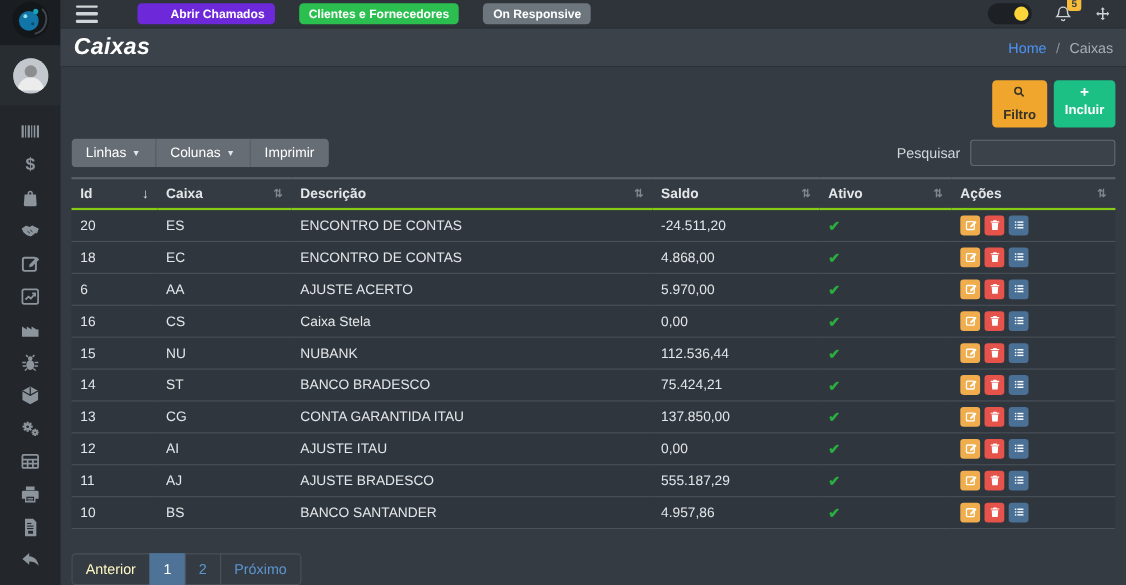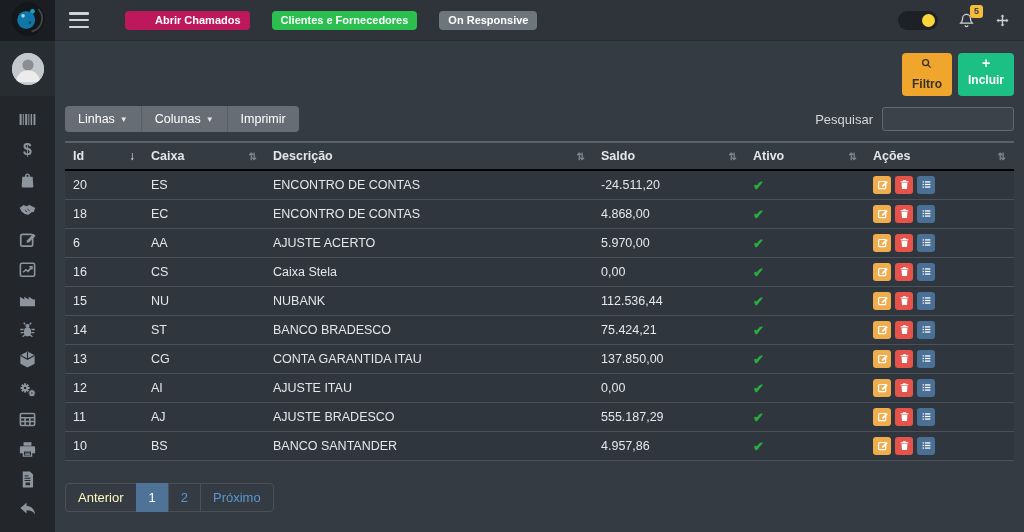--- a/index.html
+++ b/index.html
@@ -58,21 +58,21 @@
   .search { display:flex; align-items:center; gap:9px; color:#d2d7db; font-size:13px;margin-left:30px; }
   .search input { width:132px; height:24px; background:#3b424a; border:1px solid #636b72; border-radius:3px; color:#fff; padding:0 6px; font-family:inherit; font-size:12px; }
 
   
   table { width:100%; border-collapse:collapse; font-size:12.5px; color:#e4e7ea; table-layout:fixed; }
   th:nth-child(1), td:nth-child(1) { width:78px; }
   th:nth-child(2), td:nth-child(2) { width:122px; }
   th:nth-child(3), td:nth-child(3) { width:328px; }
   th:nth-child(4), td:nth-child(4) { width:152px; }
   th:nth-child(5), td:nth-child(5) { width:120px; }
-  thead th { text-align:left; font-weight:bold; padding:6px 8px; border-top:2px solid #5a6169; border-bottom:2px solid #000000; cursor:pointer; }
+  thead th { text-align:left; font-weight:bold; padding:6px 8px; border-top:2px solid #5a6169; border-bottom:2px solid #84cc16; cursor:pointer; }
   .th-inner { display:flex; align-items:center; justify-content:space-between; gap:4px; }
   .sort { color:#7f868d; font-size:10px; }
   .sort.active { color:#e6e9ec; font-size:12px; font-weight:bold; }
   tbody tr { background:#30363d; }
   tbody td { padding:5px 8px; border-bottom:1px solid #4a5158; height:26px; }
   .check { color:#27ae3e; font-weight:bold; font-size:13px; }
   .row-actions { display:flex; gap:4px; }
   .action-btn { width:18px; height:18px; border-radius:3px; display:inline-flex; align-items:center; justify-content:center; cursor:pointer; color:#fff; border:none; }
   .action-btn svg { width:11px; height:11px; }
 
@@ -221,21 +221,21 @@
 
   <div class="main">
 
     <div class="navbar">
       <div class="hamburger">
         <span></span>
           <span></span>
           <span></span>
       </div>
       <div class="nav-pills" id="nav-pills">
-          <span class="nav-pill" style="background: #be185d; padding-left: 30px;">Abrir Chamados</span>
+          <span class="nav-pill" style="background: #6d28d9; padding-left: 30px;">Abrir Chamados</span>
           <span class="nav-pill" style="background: rgb(43, 191, 80);">Clientes e Fornecedores</span>
           <span class="nav-pill" style="background: rgb(109, 117, 125);">On Responsive</span>
         </div>
       <div class="nav-right">
         <div class="theme-toggle">
           <div class="knob"></div>
         </div>
         <div class="bell-wrap">
           <span>
             <svg viewBox="0 0 24 24" fill="none" stroke="currentColor" stroke-width="1.8">
@@ -248,20 +248,28 @@
         <div class="expand-btn">
           <span>
             <svg viewBox="0 0 24 24" fill="currentColor">
               <path d="M12 1.5l3.2 3.2h-2.1v5.2h5.2V7.8l3.2 3.2-3.2 3.2v-2.1h-5.2v5.2h2.1L12 20.5l-3.2-3.2h2.1v-5.2H5.7v2.1L2.5 11l3.2-3.2v2.1h5.2V4.7H8.8z" transform="translate(0 1)"></path>
             </svg>
           </span>
         </div>
       </div>
     </div>
 
+    <div class="page-header">
+      <div class="page-title">Caixas</div>
+      <div class="breadcrumb">
+        <span class="home">Home</span>
+        <span class="sep">/</span>
+        <span>Caixas</span>
+      </div>
+    </div>
 
     <div class="content">
 
       <div class="actions-row">
         <button class="btn btn-filter">
           <span>
             <svg viewBox="0 0 24 24" fill="none" stroke="#353228" stroke-width="3">
               <circle cx="10" cy="10" r="6.5"></circle>
                 <path d="M15 15l6 6"></path>
             </svg>

